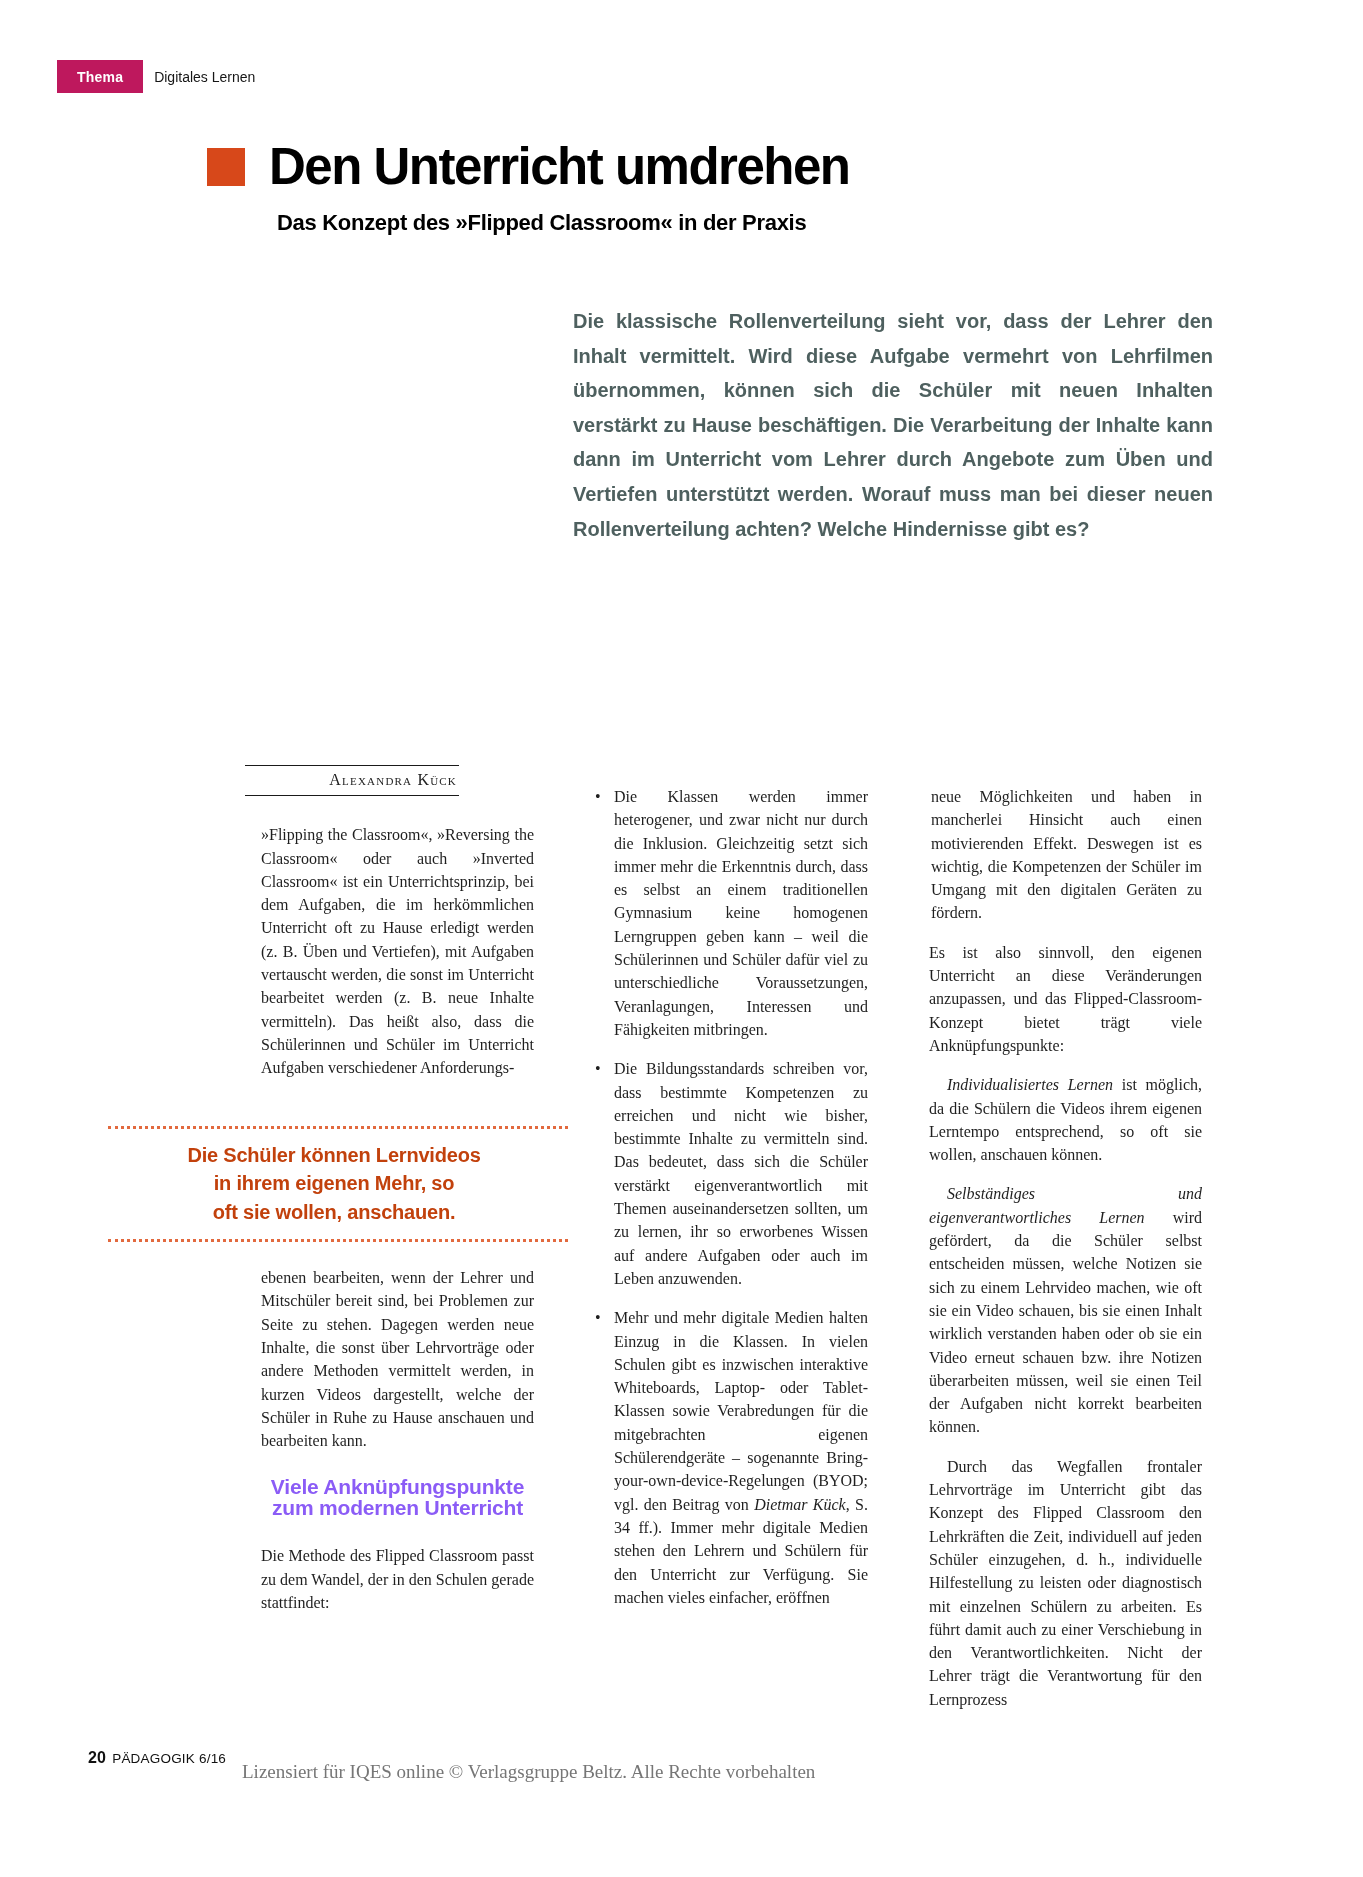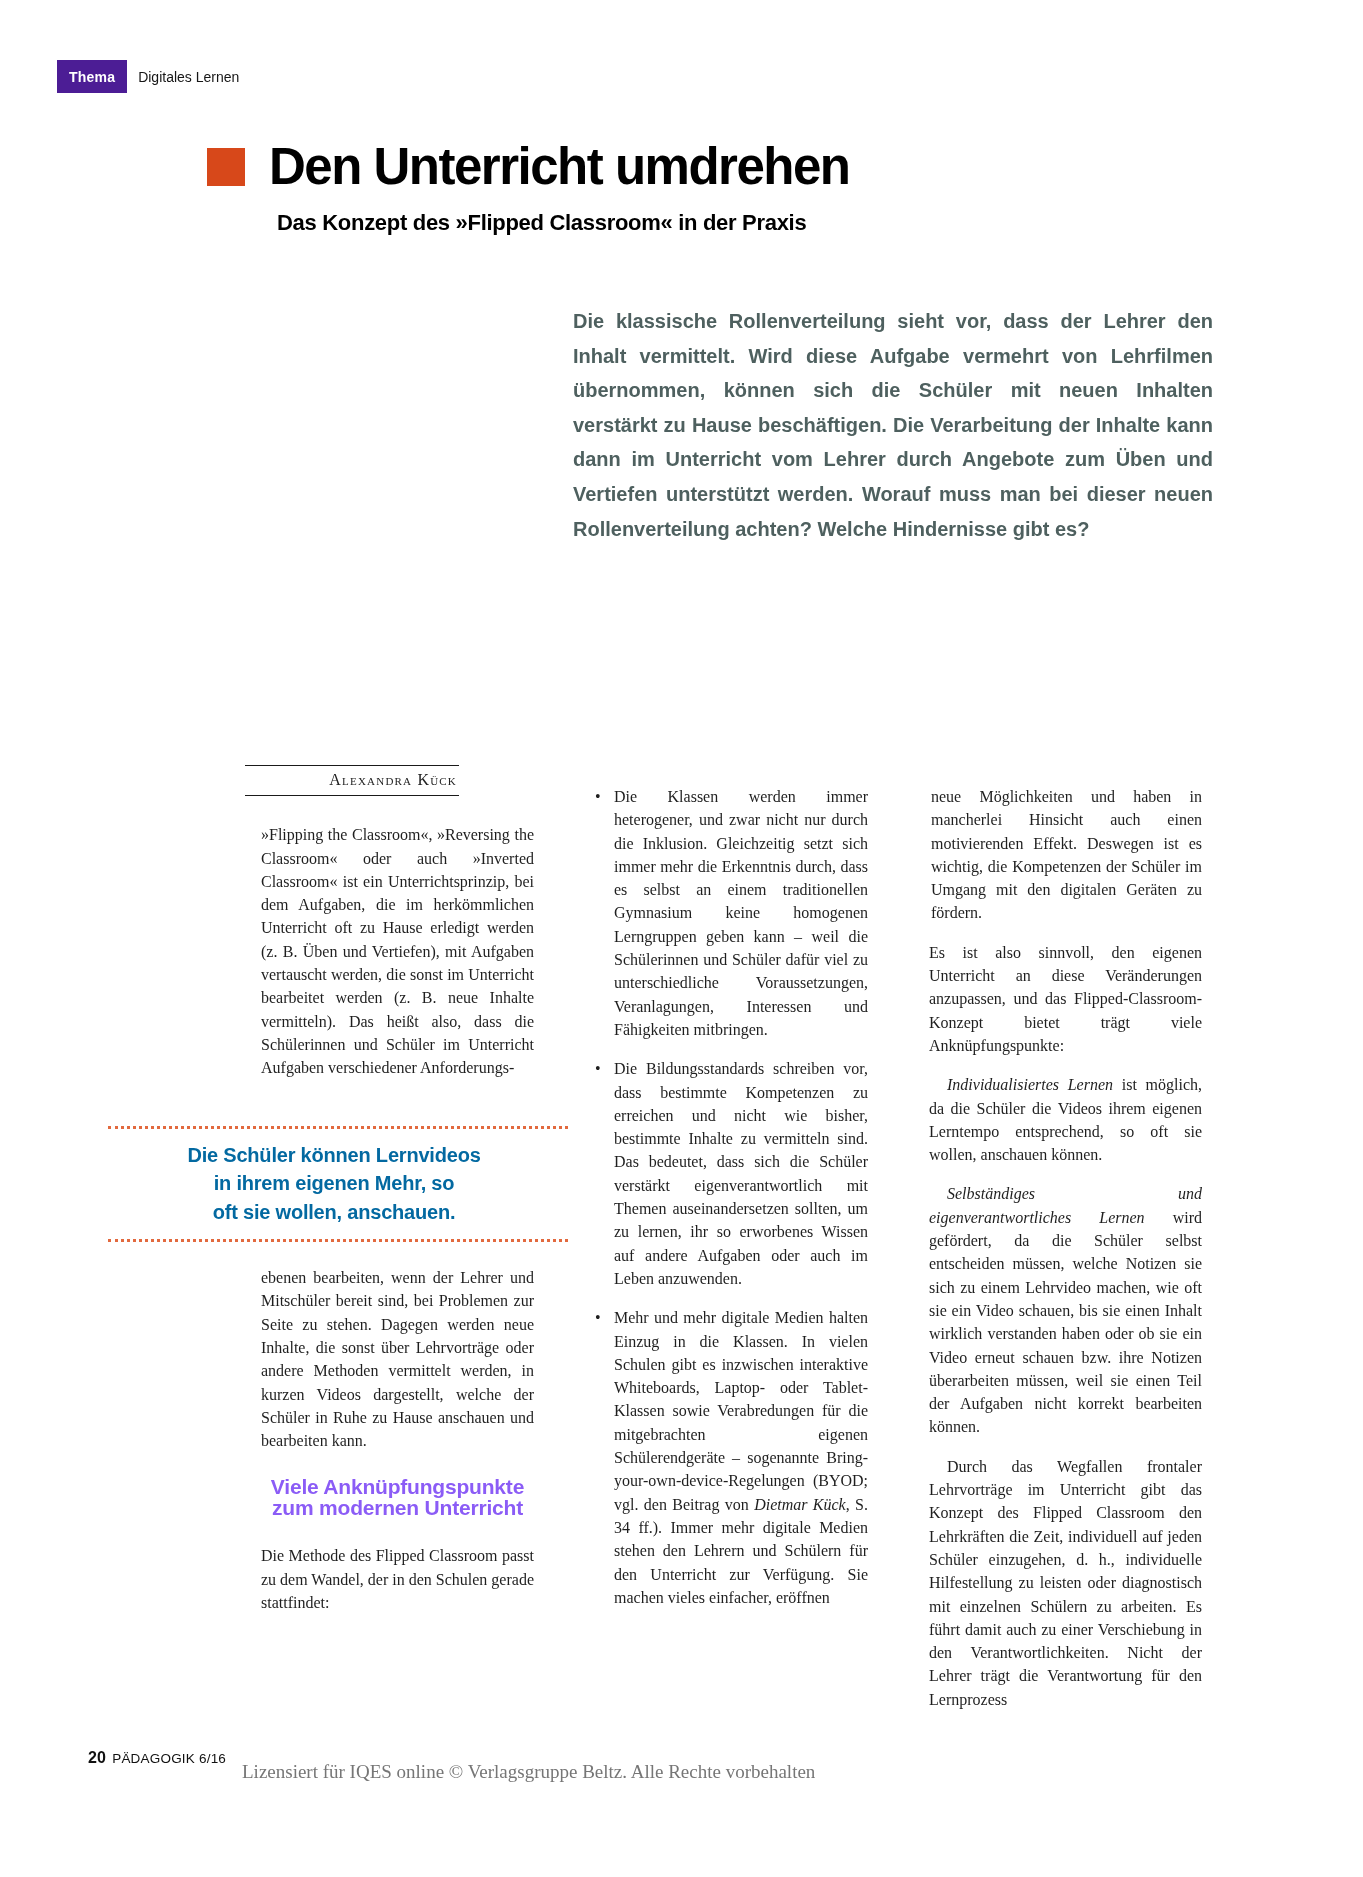--- a/index.html
+++ b/index.html
@@ -5,22 +5,22 @@
   html,body { margin:0; padding:0; background:#e8e8e8; }
   .page {
     position:relative; width:1363px; height:1877px; margin:0 auto;
     background:#ffffff; overflow:hidden;
     font-family:"Liberation Serif", serif; color:#1f1f1f;
   }
 
   
   .kicker { position:absolute; left:57px; top:60px; display:flex; align-items:center; }
   .kicker-badge {
-    background:#4c1d95; color:#ffffff; font-family:"Liberation Sans", sans-serif;
-    font-weight:bold; font-size:14px; padding:9px 12px 8px; letter-spacing:0.2px;
+    background:#be185d; color:#ffffff; font-family:"Liberation Sans", sans-serif;
+    font-weight:bold; font-size:14px; padding:9px 20px 8px; letter-spacing:0.2px;
   }
   .kicker-topic { margin-left:11px; font-family:"Liberation Sans", sans-serif; font-size:14px; color:#161616; }
 
   
   .headline-square { position:absolute; left:207px; top:148px; width:38px; height:38px; background:#d7481a; }
   .headline-title {
     position:absolute; left:269px; top:137px; font-family:"Liberation Sans", sans-serif;
     font-weight:bold; font-size:51px; letter-spacing:-1.5px; color:#000; white-space:nowrap;
   }
   .headline-sub {
@@ -46,21 +46,21 @@
     width:212px; margin:3px 0 27px 0; padding:2px 2px 4px 0;
     border-top:1px solid #1a1a1a; border-bottom:1px solid #1a1a1a;
     text-align:right; font-variant:small-caps; letter-spacing:1.2px;
     font-size:16px; color:#222; text-indent:0;
   }
 
   .quote-block {
     margin:46px 0 24px -137px; width:440px; padding:12px 14px 13px 6px;
     border-top:3px dotted #e2693e; border-bottom:3px dotted #e2693e;
     text-align:center; font-family:"Liberation Sans", sans-serif; font-weight:bold;
-    font-size:20px; line-height:28.5px; color:#0369a1; letter-spacing:-0.2px;
+    font-size:20px; line-height:28.5px; color:#c2410c; letter-spacing:-0.2px;
   }
 
   .subhead {
     margin:24px 0 26px; text-align:center; font-family:"Liberation Sans", sans-serif;
     font-weight:bold; font-size:21px; line-height:21px; color:#8b5cf6; letter-spacing:-0.2px;
   }
 
   .bullet { padding-left:19px; }
   .bullet .marker { display:inline-block; width:19px; margin-left:-19px; }
 
@@ -108,21 +108,21 @@
 
     <div class="col col2">
       <p class="bullet"><span class="marker">•</span><span><span>Die Klassen werden immer heterogener, und zwar nicht nur durch die Inklusion. Gleichzeitig setzt sich immer mehr die Erkenntnis durch, dass es selbst an einem traditionellen Gymnasium keine homogenen Lerngruppen geben kann – weil die Schülerinnen und Schüler dafür viel zu unterschiedliche Voraussetzungen, Veranlagungen, Interessen und Fähigkeiten mitbringen.</span></span></p>
       <p class="bullet"><span class="marker">•</span><span><span>Die Bildungsstandards schreiben vor, dass bestimmte Kompetenzen zu erreichen und nicht wie bisher, bestimmte Inhalte zu vermitteln sind. Das bedeutet, dass sich die Schüler verstärkt eigenverantwortlich mit Themen auseinandersetzen sollten, um zu lernen, ihr so erworbenes Wissen auf andere Aufgaben oder auch im Leben anzuwenden.</span></span></p>
       <p class="bullet"><span class="marker">•</span><span><span>Mehr und mehr digitale Medien halten Einzug in die Klassen. In vielen Schulen gibt es inzwischen interaktive Whiteboards, Laptop- oder Tablet-Klassen sowie Verabredungen für die mitgebrachten eigenen Schülerendgeräte – sogenannte Bring-your-own-device-Regelungen (BYOD; vgl. den Beitrag von </span><i>Dietmar Kück</i><span>, S. 34 ff.). Immer mehr digitale Medien stehen den Lehrern und Schülern für den Unterricht zur Verfügung. Sie machen vieles einfacher, eröffnen</span></span></p>
     </div>
 
     <div class="col col3">
       <p class="para-cont"><span>neue Möglichkeiten und haben in mancherlei Hinsicht auch einen motivierenden Effekt. Deswegen ist es wichtig, die Kompetenzen der Schüler im Umgang mit den digitalen Geräten zu fördern.</span></p>
       <p><span>Es ist also sinnvoll, den eigenen Unterricht an diese Veränderungen anzupassen, und das Flipped-Classroom-Konzept bietet trägt viele Anknüpfungspunkte:</span></p>
-      <p class="para-indent"><i>Individualisiertes Lernen</i><span> ist möglich, da die Schüler die Videos ihrem eigenen Lerntempo entsprechend, so oft sie wollen, anschauen können.</span></p>
+      <p class="para-indent"><i>Individualisiertes Lernen</i><span> ist möglich, da die Schülern die Videos ihrem eigenen Lerntempo entsprechend, so oft sie wollen, anschauen können.</span></p>
       <p class="para-indent"><i>Selbständiges und eigenverantwortliches Lernen</i><span> wird gefördert, da die Schüler selbst entscheiden müssen, welche Notizen sie sich zu einem Lehrvideo machen, wie oft sie ein Video schauen, bis sie einen Inhalt wirklich verstanden haben oder ob sie ein Video erneut schauen bzw. ihre Notizen überarbeiten müssen, weil sie einen Teil der Aufgaben nicht korrekt bearbeiten können.</span></p>
       <p class="para-indent"><span>Durch das Wegfallen frontaler Lehrvorträge im Unterricht gibt das Konzept des Flipped Classroom den Lehrkräften die Zeit, individuell auf jeden Schüler einzugehen, d. h., individuelle Hilfestellung zu leisten oder diagnostisch mit einzelnen Schülern zu arbeiten. Es führt damit auch zu einer Verschiebung in den Verantwortlichkeiten. Nicht der Lehrer trägt die Verantwortung für den Lernprozess</span></p>
     </div>
 
   </div>
 
   <div class="folio">
     <span class="folio-num">20</span><span>PÄDAGOGIK 6/16</span>
   </div>
   <div class="license">Lizensiert für IQES online © Verlagsgruppe Beltz. Alle Rechte vorbehalten</div>

